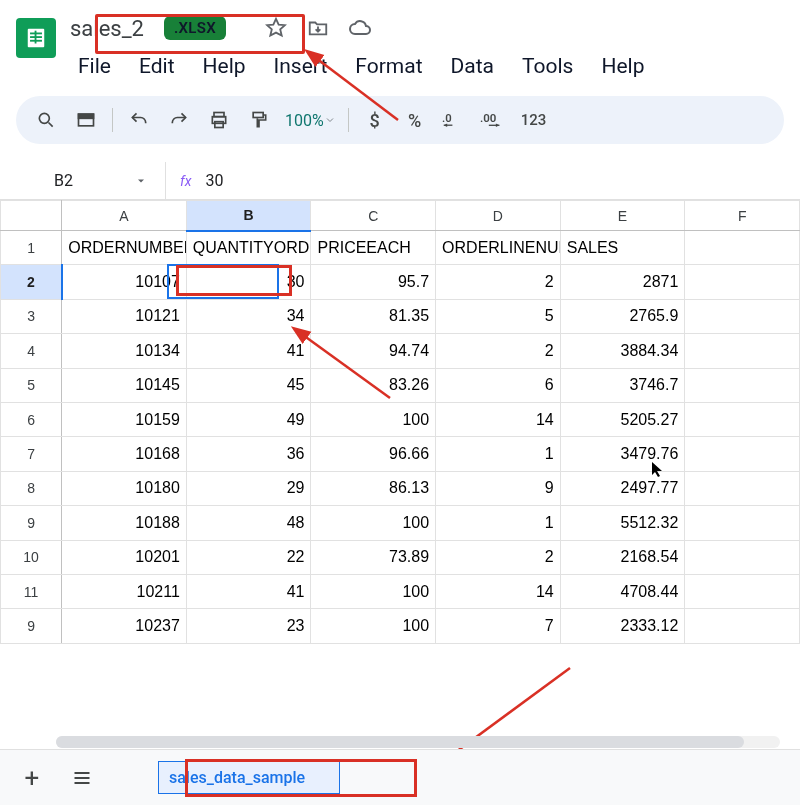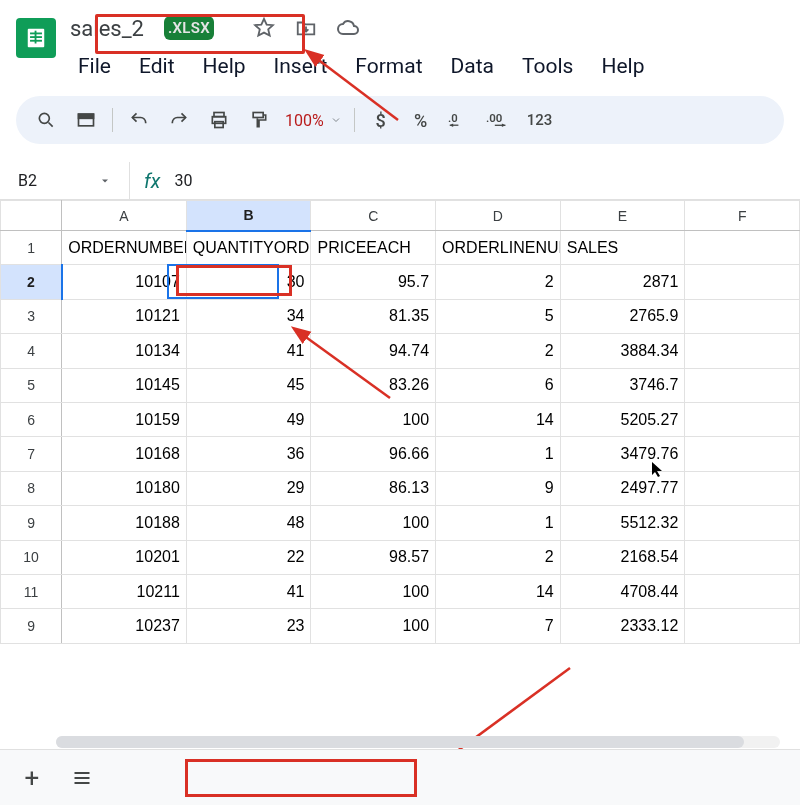--- a/index.html
+++ b/index.html
@@ -34,25 +34,25 @@
     display:flex; align-items:center; gap:14px;
     height: 36px;
   }
   .doc-title {
     font-size: 22px;
     color: #3c4043;
     padding: 0 6px;
   }
   .xlsx-badge {
     background:#188038;
-    color:#e5e5e5;
+    color:#0f172a;
     font-size:15px;
     font-weight:600;
     border-radius:6px;
-    padding:3px 4px;
+    padding:3px 10px;
     letter-spacing:0.3px;
   }
   .title-outline {
     position:absolute;
     border:3px solid #d93025;
     border-radius:2px;
     pointer-events:none;
   }
   .icon-btn {
     width:28px;height:28px;
@@ -78,36 +78,37 @@
     align-items:center;
     padding:0 12px;
     gap:4px;
     color:#444746;
   }
   .tb-btn {
     width:36px;height:36px;display:flex;align-items:center;justify-content:center;
     border-radius:6px;color:#444746;font-size:18px;
   }
   .divider { width:1px;height:24px;background:#c4c7c5;margin:0 4px; }
-  .zoom-label { color:#b91c1c; font-size:16px; padding:0 4px; display:flex;align-items:center;gap:6px; }
+  .zoom-label { color:#0f766e; font-size:16px; padding:0 4px; display:flex;align-items:center;gap:0; }
   .formula-bar {
     display:flex;align-items:center;
     border-bottom:1px solid #e0e0e0;
     margin-top:18px;
     height:38px;
+    padding-left:36px;
   }
   .name-box {
     width:130px;
     padding:0 18px;
     font-size:16px;
     display:flex;align-items:center;justify-content:space-between;
     border-right:1px solid #e0e0e0;
     height:100%;
   }
-  .fx-label { font-style:italic;color:#0f766e;font-size:20px;padding:0 14px; }
+  .fx-label { font-style:italic;color:#8b5cf6;font-size:14px;padding:0 14px; }
   .fx-value { font-size:16px; }
   .grid-wrap { position:relative; }
   table.grid {
     border-collapse:collapse;
     width:100%;
     table-layout:fixed;
     font-family:Arial,sans-serif;
     font-size:16px;
     color:#000;
   }
@@ -412,21 +413,21 @@
           <td>48</td>
           <td>100</td>
           <td>1</td>
           <td>5512.32</td>
           <td></td>
         </tr>
     <tr>
           <th>10</th>
           <td>10201</td>
           <td>22</td>
-          <td>98.57</td>
+          <td>73.89</td>
           <td>2</td>
           <td>2168.54</td>
           <td></td>
         </tr>
     <tr>
           <th>11</th>
           <td>10211</td>
           <td>41</td>
           <td>100</td>
           <td>14</td>
@@ -468,14 +469,15 @@
   </div>
 
 <div class="footer">
   <span class="tb-btn" style="font-size:26px;color:#444746">+</span>
   <span class="tb-btn">
       <svg width="20" height="20" viewBox="0 0 24 24">
         <path d="M3 6h18M3 12h18M3 18h18" stroke="#444746" stroke-width="2.5"></path>
       </svg>
     </span>
   <span style="width:30px"></span>
+  <span class="sheet-tab">sales_data_sample</span>
 </div>
 <div class="sheet-tab-outline" style="left:185px;bottom:8px;width:232px;height:38px;"></div>
 
 </body></html>

